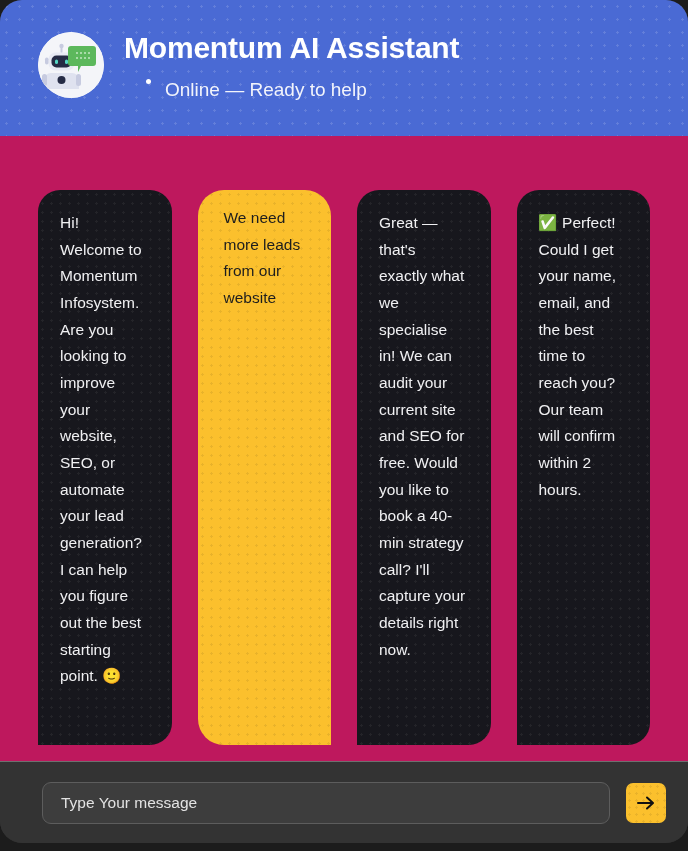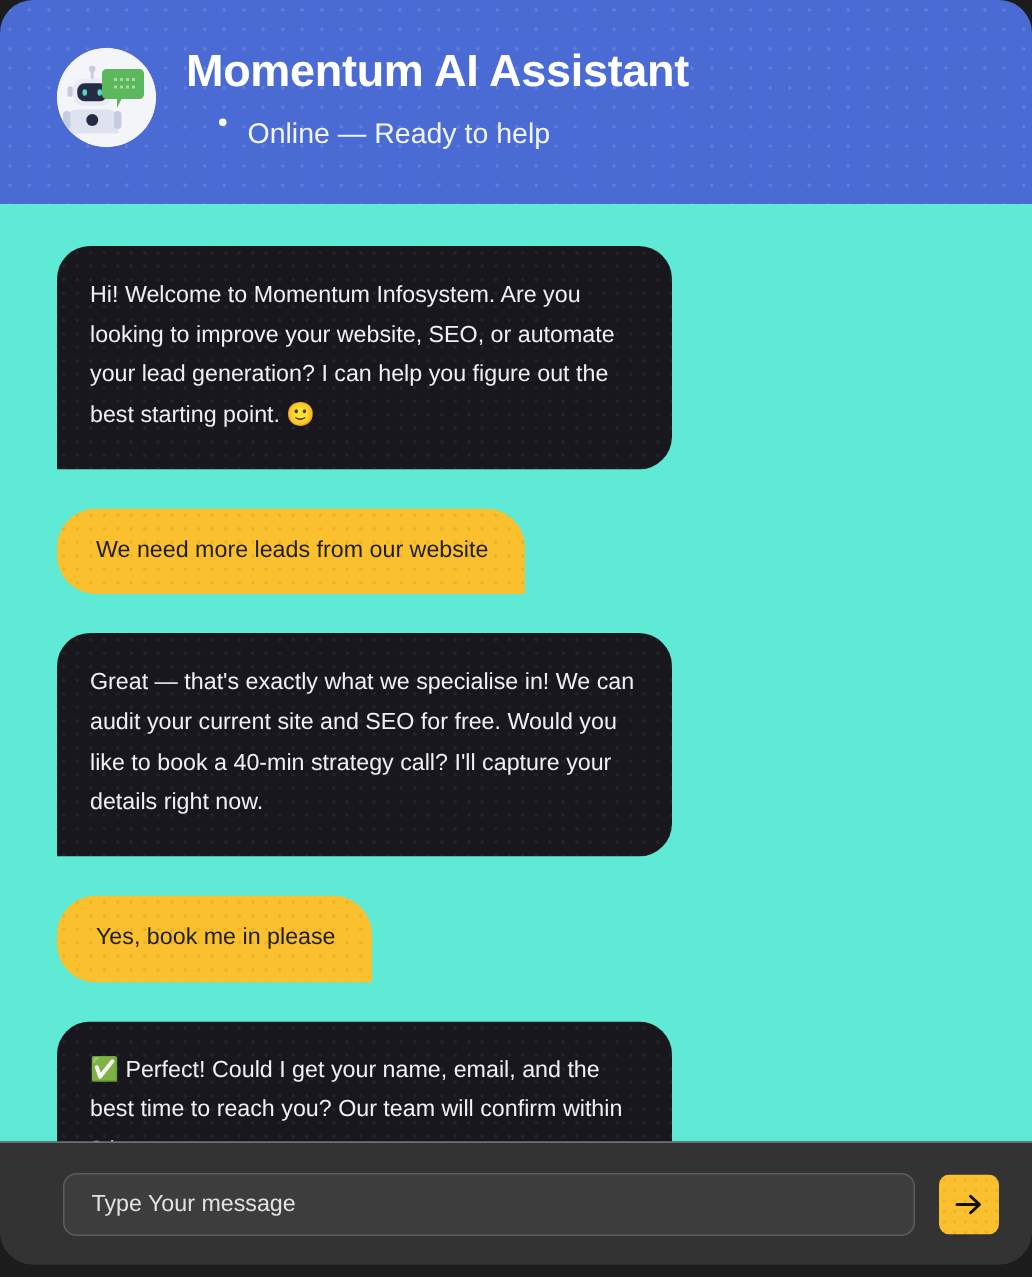--- a/index.html
+++ b/index.html
@@ -84,25 +84,25 @@
   }
   .status-text {
     color: #f2f4fb;
     font-size: 19px;
     white-space: nowrap;
   }
 
   
   .chat-body {
     flex: 1 1 auto;
-    background: #5eead4;
-    padding: 28px 38px 16px 38px;
-    box-sizing: border-box;
-    display: flex;
-    flex-direction: column;
+    background: #be185d;
+    padding: 54px 38px 16px 38px;
+    box-sizing: border-box;
+    display: flex;
+    flex-direction: row;
     gap: 26px;
     overflow: hidden;
   }
 
   .row { display: flex; width: 100%; }
   .row.bot  { justify-content: flex-start; }
   .row.user { }
 
   .bubble {
     box-sizing: border-box;
@@ -244,23 +244,20 @@
     </div>
 
     <div class="row user">
       <div class="bubble user">We need more leads from our website</div>
     </div>
 
     <div class="row bot">
       <div class="bubble bot">Great — that's exactly what we specialise in! We can audit your current site and SEO for free. Would you like to book a 40-min strategy call? I'll capture your details right now.</div>
     </div>
 
-    <div class="row user">
-      <div class="bubble user">Yes, book me in please</div>
-    </div>
 
     <div class="row bot">
       <div class="bubble bot">✅ Perfect! Could I get your name, email, and the best time to reach you? Our team will confirm within 2 hours.</div>
     </div>
 
   </div>
 
   <div class="divider"></div>
 
   <div class="input-bar">

